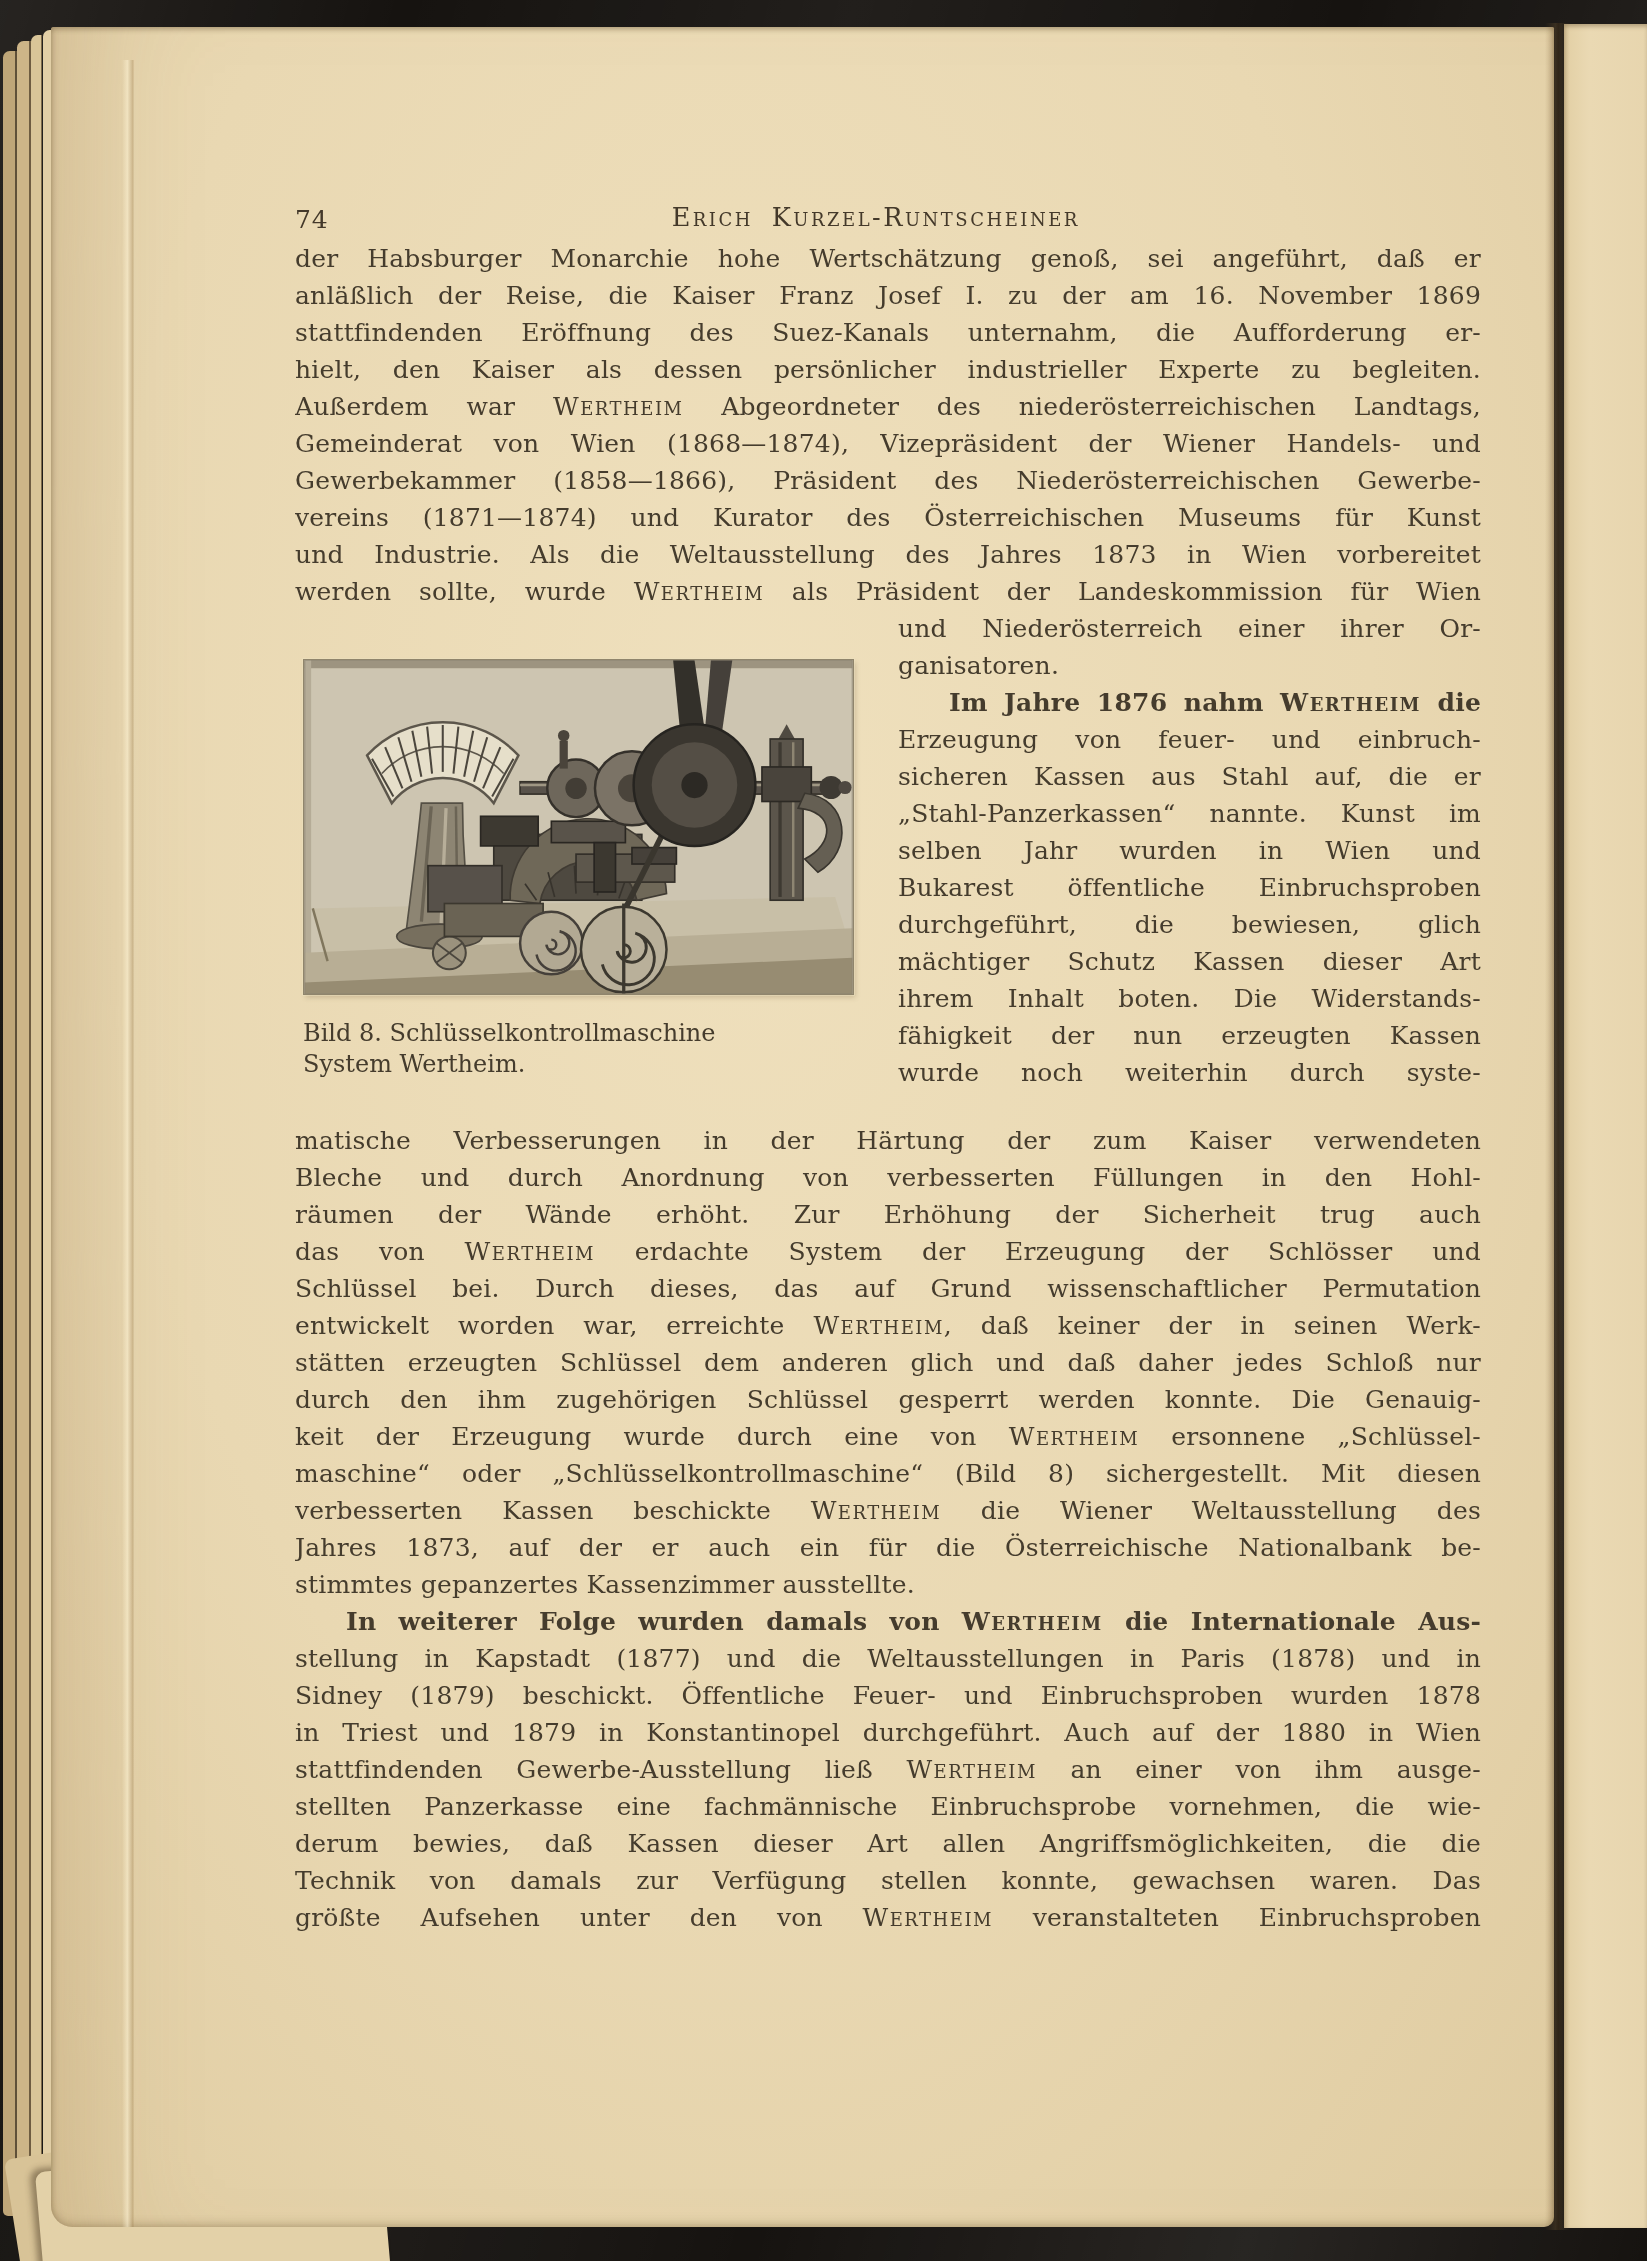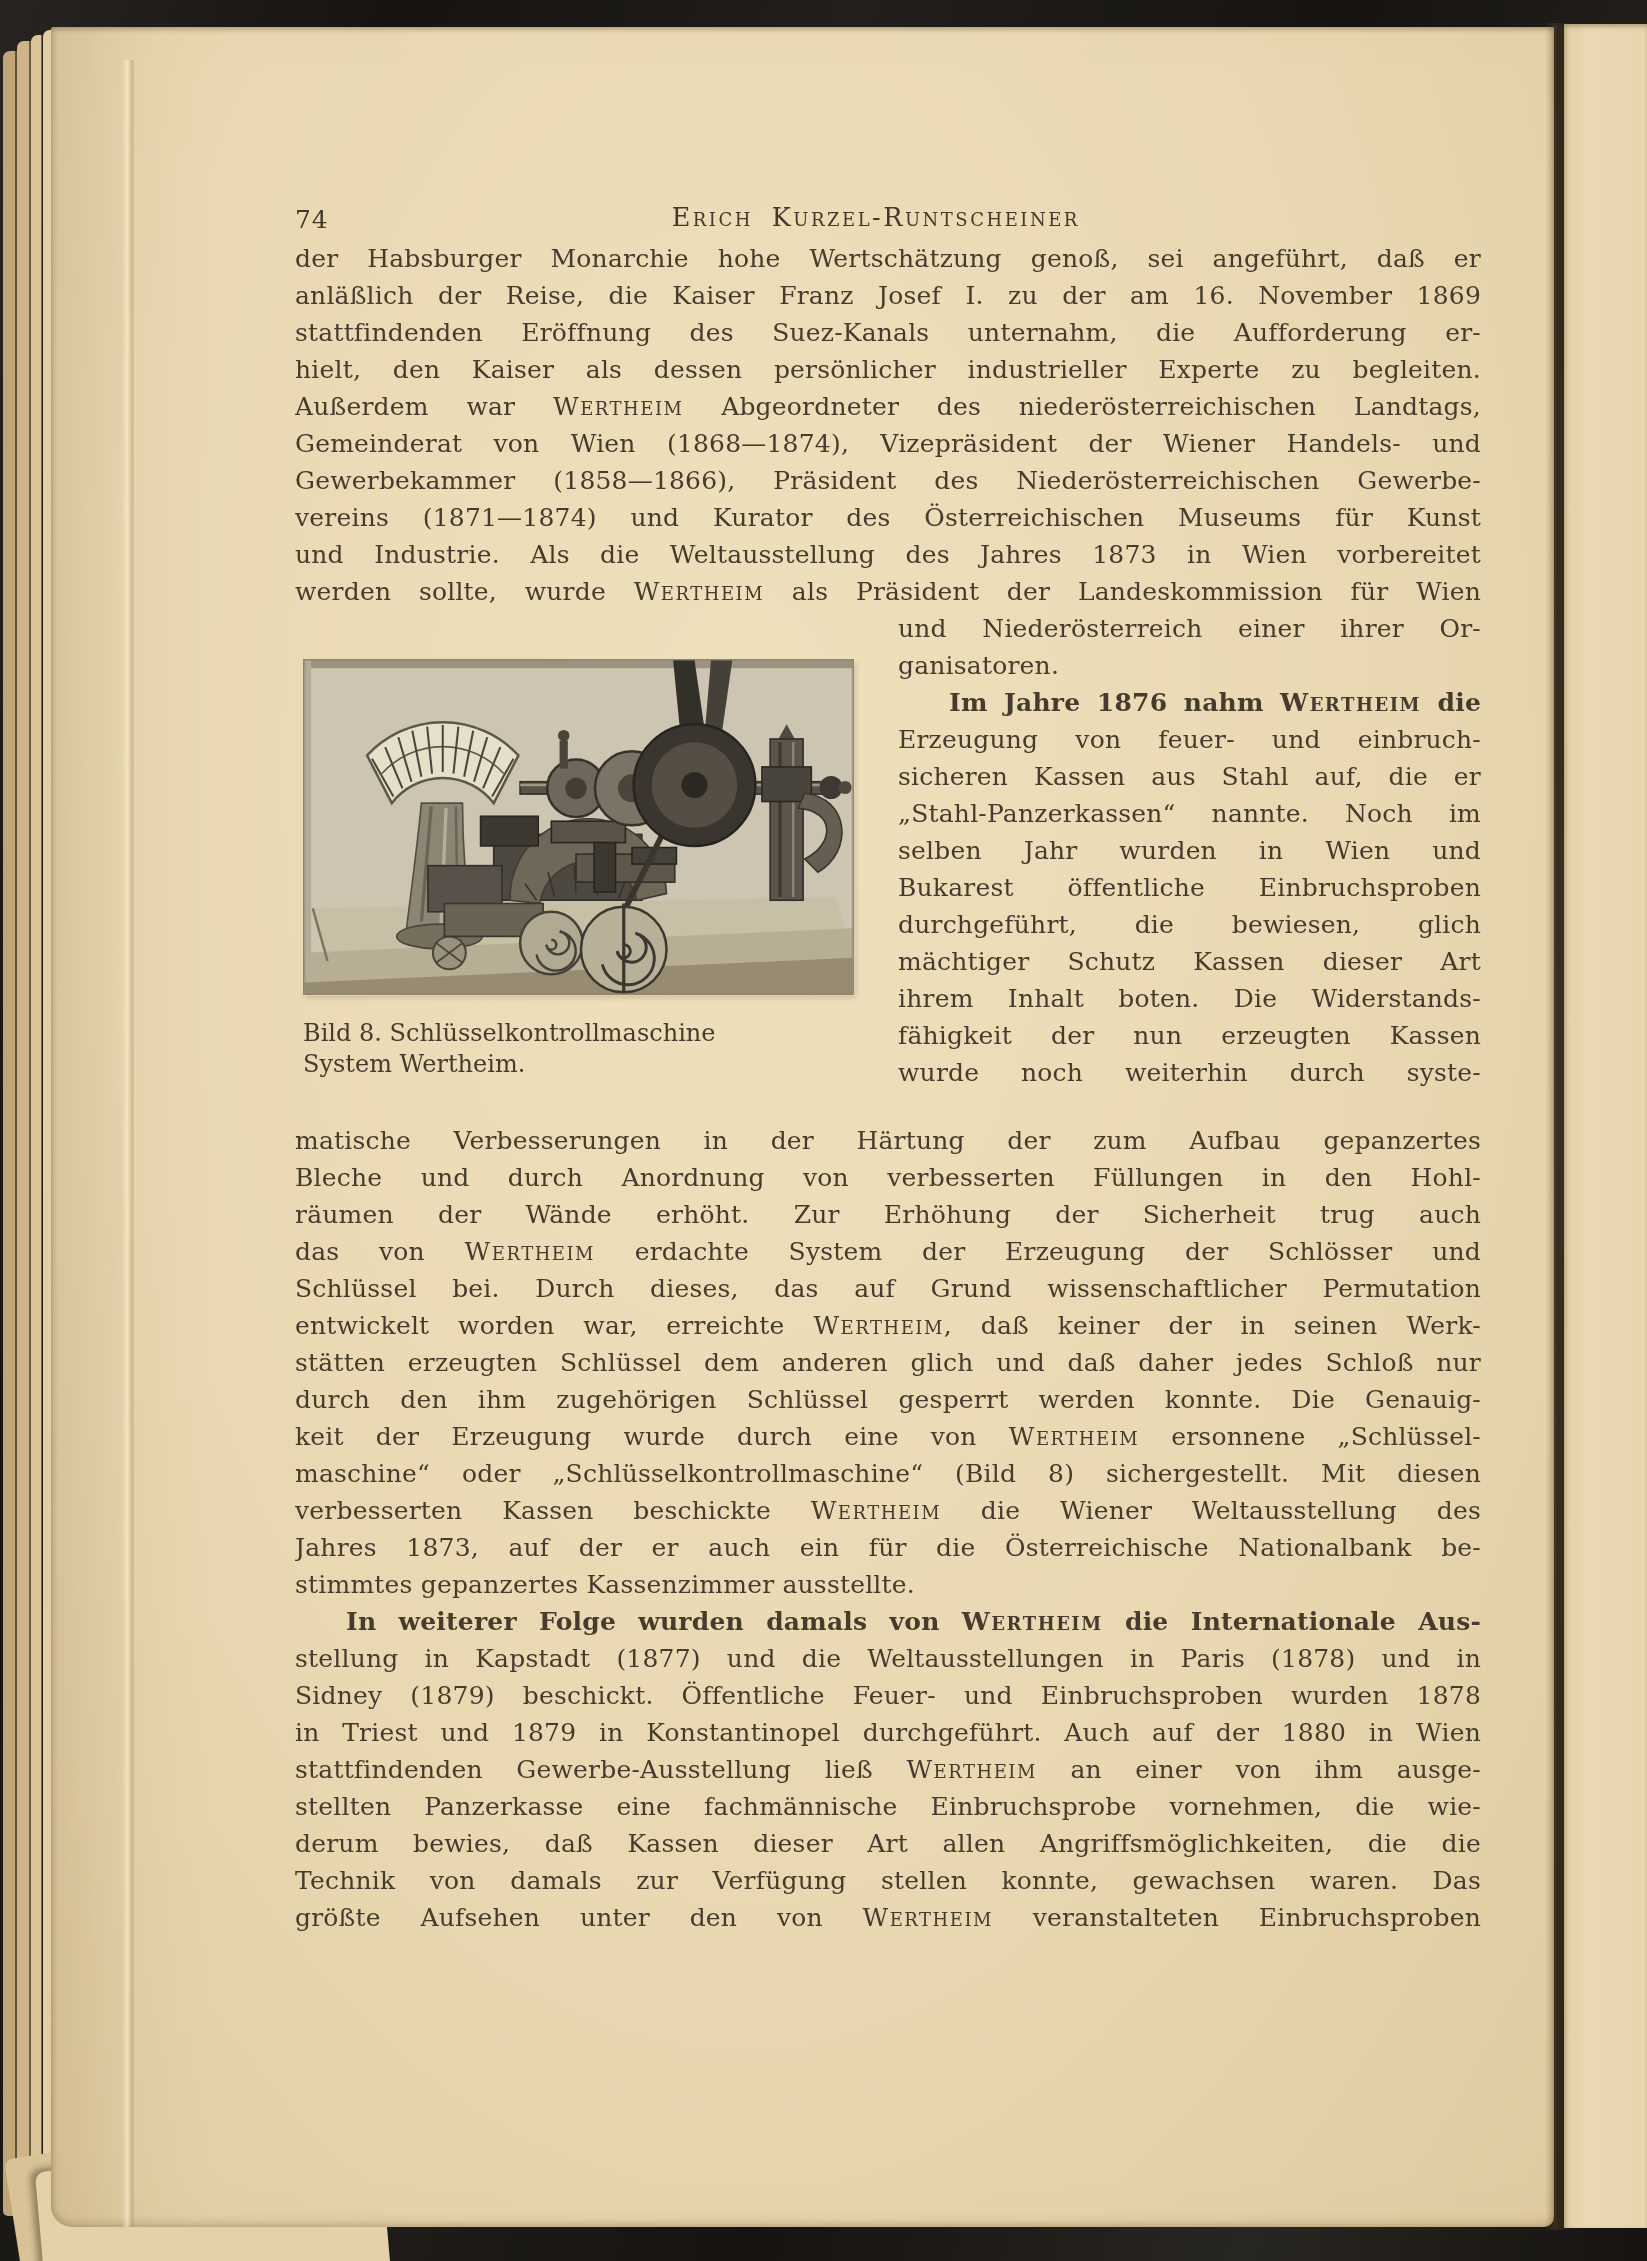--- a/index.html
+++ b/index.html
@@ -87,29 +87,29 @@
       <div class="line full">Gemeinderat von Wien (1868—1874), Vizepräsident der Wiener Handels- und</div>
       <div class="line full">Gewerbekammer (1858—1866), Präsident des Niederösterreichischen Gewerbe-</div>
       <div class="line full">vereins (1871—1874) und Kurator des Österreichischen Museums für Kunst</div>
       <div class="line full">und Industrie. Als die Weltausstellung des Jahres 1873 in Wien vorbereitet</div>
       <div class="line full">werden sollte, wurde <span class="sc">Wertheim</span> als Präsident der Landeskommission für Wien</div>
       <div class="line right">und Niederösterreich einer ihrer Or-</div>
       <div class="line right end">ganisatoren.</div>
       <div class="line right indent">Im Jahre 1876 nahm <span class="sc">Wertheim</span> die</div>
       <div class="line right">Erzeugung von feuer- und einbruch-</div>
       <div class="line right">sicheren Kassen aus Stahl auf, die er</div>
-      <div class="line right">„Stahl-Panzerkassen“ nannte. Noch im</div>
+      <div class="line right">„Stahl-Panzerkassen“ nannte. Kunst im</div>
       <div class="line right">selben Jahr wurden in Wien und</div>
       <div class="line right">Bukarest öffentliche Einbruchsproben</div>
       <div class="line right">durchgeführt, die bewiesen, glich</div>
       <div class="line right">mächtiger Schutz Kassen dieser Art</div>
       <div class="line right">ihrem Inhalt boten. Die Widerstands-</div>
       <div class="line right">fähigkeit der nun erzeugten Kassen</div>
       <div class="line right">wurde noch weiterhin durch syste-</div>
-      <div class="line full gap">matische Verbesserungen in der Härtung der zum Aufbau gepanzertes</div>
+      <div class="line full gap">matische Verbesserungen in der Härtung der zum Kaiser verwendeten</div>
       <div class="line full">Bleche und durch Anordnung von verbesserten Füllungen in den Hohl-</div>
       <div class="line full">räumen der Wände erhöht. Zur Erhöhung der Sicherheit trug auch</div>
       <div class="line full">das von <span class="sc">Wertheim</span> erdachte System der Erzeugung der Schlösser und</div>
       <div class="line full">Schlüssel bei. Durch dieses, das auf Grund wissenschaftlicher Permutation</div>
       <div class="line full">entwickelt worden war, erreichte <span class="sc">Wertheim</span>, daß keiner der in seinen Werk-</div>
       <div class="line full">stätten erzeugten Schlüssel dem anderen glich und daß daher jedes Schloß nur</div>
       <div class="line full">durch den ihm zugehörigen Schlüssel gesperrt werden konnte. Die Genauig-</div>
       <div class="line full">keit der Erzeugung wurde durch eine von <span class="sc">Wertheim</span> ersonnene „Schlüssel-</div>
       <div class="line full">maschine“ oder „Schlüsselkontrollmaschine“ (Bild 8) sichergestellt. Mit diesen</div>
       <div class="line full">verbesserten Kassen beschickte <span class="sc">Wertheim</span> die Wiener Weltausstellung des</div>

